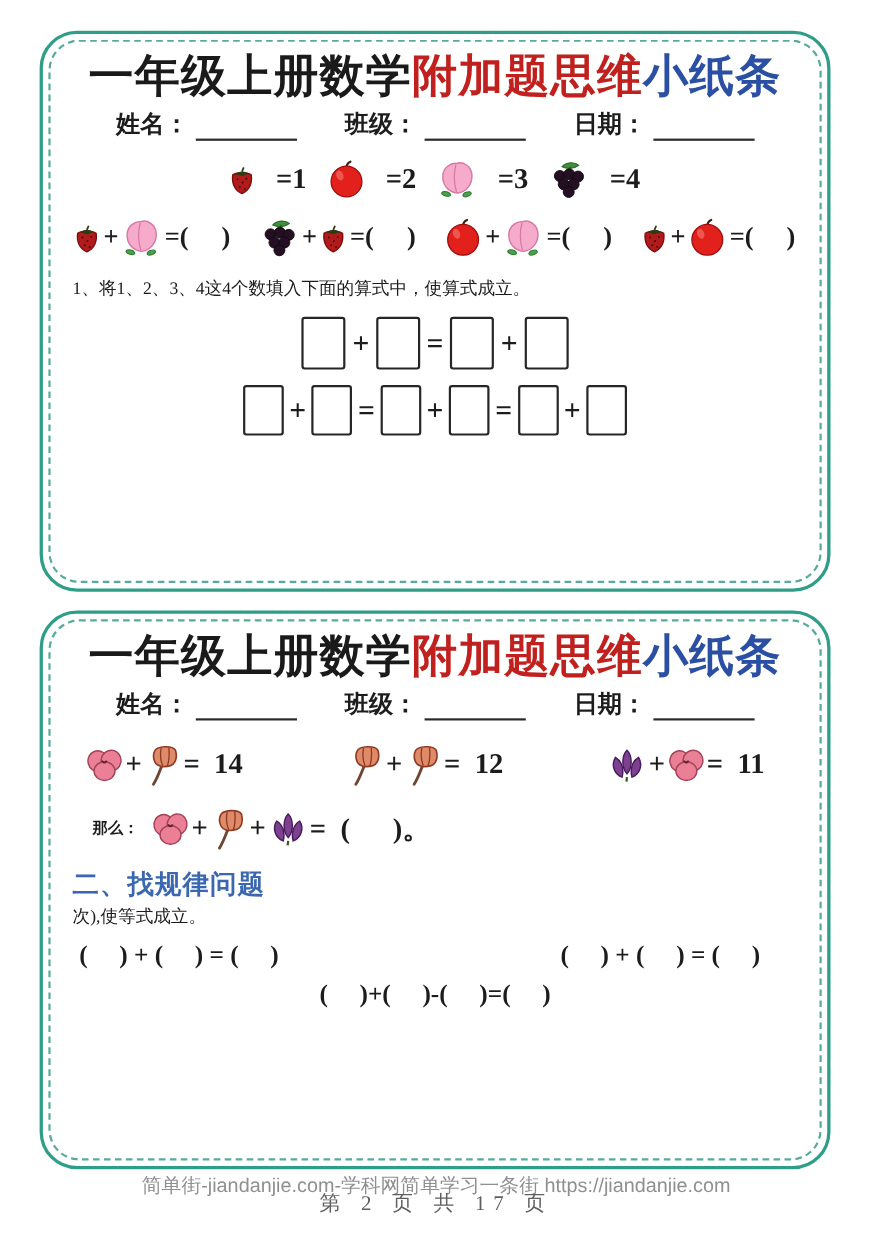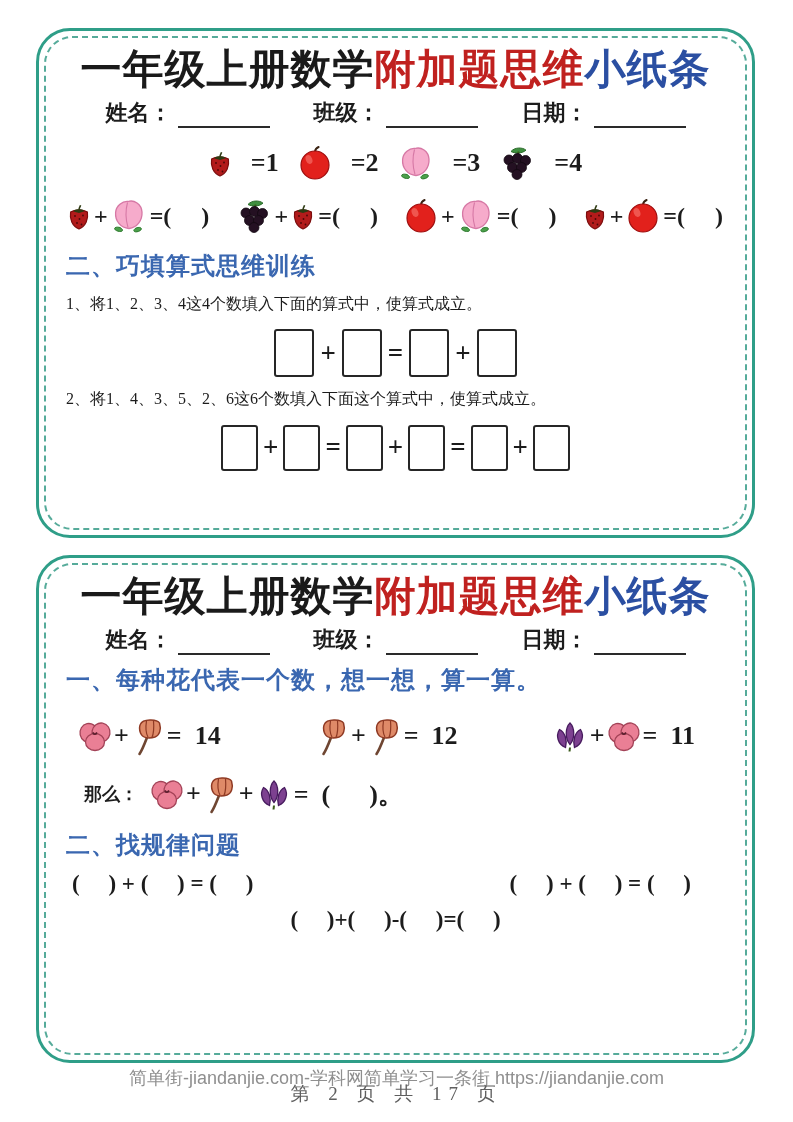--- a/index.html
+++ b/index.html
@@ -64,21 +64,21 @@
   .box-row.small .tok { margin:0 5px; }
   .flower-eq-row {
     display:flex; justify-content:space-between; align-items:center;
     margin-top:14px; padding:0 28px 0 12px; font-size:26px; font-weight:600;
     height:52px;
   }
   .conclusion-row {
     display:flex; align-items:center; margin-top:6px; font-size:26px;
     font-weight:600; height:52px;
   }
-  .conclusion-label { font-size:18px; font-weight:700; margin:0 12px 0 18px; white-space:nowrap; }
+  .conclusion-label { font-size:14px; font-weight:700; margin:0 12px 0 18px; white-space:nowrap; }
   .paren-line { font-size:23px; font-weight:600; margin-top:10px; white-space:pre; }
   .paren-split { display:flex; justify-content:space-between; padding:0 34px 0 6px; }
   .centered { text-align:center; }
   .watermark {
     position:absolute; left:0; right:0; top:1066px; text-align:center;
     color:#8f8f8f; font-size:18px; font-family:"Liberation Sans","DejaVu Sans",sans-serif;
     white-space:nowrap;
   }
   .page-num {
     position:absolute; left:0; right:0; top:1081px; text-align:center;
@@ -239,32 +239,30 @@
           <span class="icon">
             <svg width="36" height="36" viewBox="0 0 36 36">
     <path d="M18 7 C18.2 4.5 19.5 2.8 21.6 2" stroke="#3a2313" stroke-width="2" fill="none" stroke-linecap="round"></path>
     <circle cx="18" cy="20" r="14" fill="#e2211c" stroke="#9e0f0f" stroke-width="1.2"></circle>
     <ellipse cx="12" cy="14.5" rx="3.2" ry="4.6" fill="#ef564f" transform="rotate(-22 12 14.5)"></ellipse>
   </svg>
           </span>
           <span class="tok">=(&nbsp;&nbsp;&nbsp;&nbsp;&nbsp;)</span>
         </span>
     </div>
-    <div class="section-heading">二、巧填算式思维训练</div>
     <div class="problem-text">1、将1、2、3、4这4个数填入下面的算式中，使算式成立。</div>
     <div class="box-row">
         <span class="abox"></span>
         <span class="tok">+</span>
         <span class="abox"></span>
         <span class="tok">=</span>
         <span class="abox"></span>
         <span class="tok">+</span>
         <span class="abox"></span>
       </div>
-    <div class="problem-text">2、将1、4、3、5、2、6这6个数填入下面这个算式中，使算式成立。</div>
     <div class="box-row small">
         <span class="abox"></span>
         <span class="tok">+</span>
         <span class="abox"></span>
         <span class="tok">=</span>
         <span class="abox"></span>
         <span class="tok">+</span>
         <span class="abox"></span>
         <span class="tok">=</span>
         <span class="abox"></span>
@@ -284,21 +282,20 @@
         </span>
       <span class="field">
           <span>班级：</span>
           <span class="blank"></span>
         </span>
       <span class="field">
           <span>日期：</span>
           <span class="blank"></span>
         </span>
     </div>
-    <div class="section-heading">一、每种花代表一个数，想一想，算一算。</div>
     <div class="flower-eq-row">
       <span class="eq-group">
           <span class="icon">
             <svg width="34" height="31" viewBox="0 0 34 31">
     <ellipse cx="11" cy="12" rx="9" ry="9.5" fill="#ea7f95" stroke="#a34257" stroke-width="1.3" transform="rotate(-12 11 12)"></ellipse>
     <ellipse cx="23" cy="11.5" rx="9" ry="9.5" fill="#ea7f95" stroke="#a34257" stroke-width="1.3" transform="rotate(10 23 11.5)"></ellipse>
     <ellipse cx="17" cy="21" rx="9.5" ry="8.5" fill="#ea7f95" stroke="#a34257" stroke-width="1.3"></ellipse>
     <path d="M14.8 11.5 q2 3.6 4.2 0" stroke="#5c1f2e" stroke-width="1.6" fill="none"></path>
   </svg>
           </span>
@@ -380,20 +377,21 @@
     <path d="M18 3 C22.5 7.5 23.5 18 18 24.5 C12.5 18 13.5 7.5 18 3 Z" fill="#7d4190" stroke="#471b5e" stroke-width="1.3"></path>
     <path d="M7.5 9.5 C3.5 16 6 24.5 13.5 27.5 C15.5 20 13 12.5 7.5 9.5 Z" fill="#7d4190" stroke="#471b5e" stroke-width="1.3"></path>
     <path d="M28.5 9.5 C32.5 16 30 24.5 22.5 27.5 C20.5 20 23 12.5 28.5 9.5 Z" fill="#7d4190" stroke="#471b5e" stroke-width="1.3"></path>
     <path d="M18 27.5 L17.5 31.5" stroke="#3a5a1a" stroke-width="2" fill="none"></path>
   </svg>
           </span>
           <span class="tok">=&nbsp;&nbsp;(&nbsp;&nbsp;&nbsp;&nbsp;&nbsp;&nbsp;)。</span>
         </span>
     </div>
     <div class="section-heading">二、找规律问题</div>
+    <div class="problem-text" style="margin-top:2px">次),使等式成立。</div>
     <div class="paren-line paren-split">
       <span>(&nbsp;&nbsp;&nbsp;&nbsp;&nbsp;) + (&nbsp;&nbsp;&nbsp;&nbsp;&nbsp;) = (&nbsp;&nbsp;&nbsp;&nbsp;&nbsp;)</span>
       <span>(&nbsp;&nbsp;&nbsp;&nbsp;&nbsp;) + (&nbsp;&nbsp;&nbsp;&nbsp;&nbsp;) = (&nbsp;&nbsp;&nbsp;&nbsp;&nbsp;)</span>
     </div>
     <div class="paren-line centered">(&nbsp;&nbsp;&nbsp;&nbsp;&nbsp;)+(&nbsp;&nbsp;&nbsp;&nbsp;&nbsp;)-(&nbsp;&nbsp;&nbsp;&nbsp;&nbsp;)=(&nbsp;&nbsp;&nbsp;&nbsp;&nbsp;)</div>
   </div>
 </div>
 
 <div class="watermark">简单街-jiandanjie.com-学科网简单学习一条街 https://jiandanjie.com</div>
 <div class="page-num">第 2 页 共 17 页</div>

